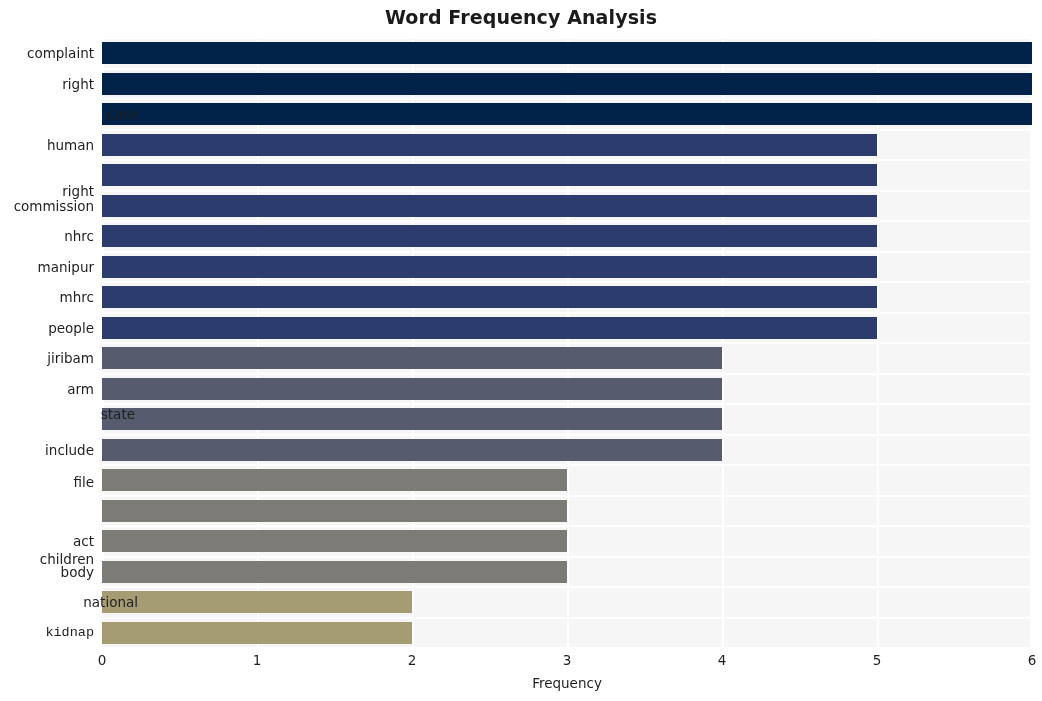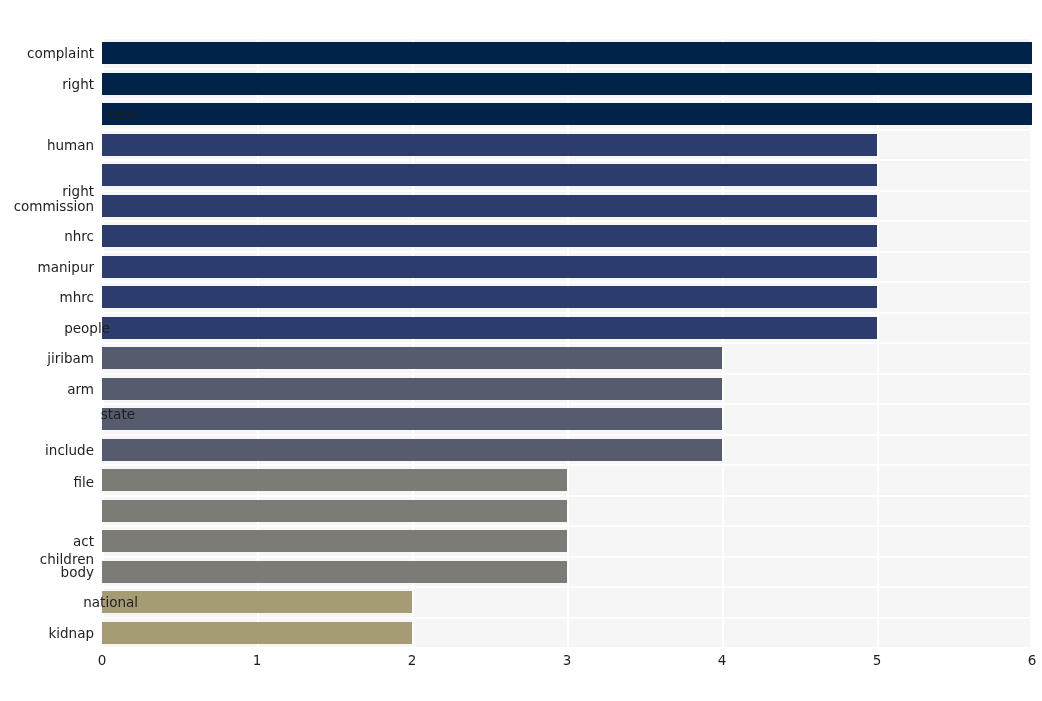--- a/index.html
+++ b/index.html
@@ -91,20 +91,21 @@
     text-align: center;
     font-size: 13.5px;
     color: #1f1f1f;
   }
 </style>
 </head>
 <body>
 
 <div id="chart-figure">
 
+  <div id="chart-title">Word Frequency Analysis</div>
 
   <div id="plot-area">
     <div id="gridlines-v">
         <div class="gridline-v" style="left: 0px;"></div>
         <div class="gridline-v" style="left: 155px;"></div>
         <div class="gridline-v" style="left: 310px;"></div>
         <div class="gridline-v" style="left: 465px;"></div>
         <div class="gridline-v" style="left: 620px;"></div>
         <div class="gridline-v" style="left: 775px;"></div>
         <div class="gridline-v" style="left: 928px;"></div>
@@ -159,35 +160,36 @@
   <div id="ytick-layer">
       <div class="ytick" style="top: 46.25px;">complaint</div>
       <div class="ytick" style="top: 76.75px;">right</div>
       <div class="ytick" style="top: 107.25px; padding-left: 44px;">case</div>
       <div class="ytick" style="top: 137.75px;">human</div>
       <div class="ytick" style="top: 168.25px; margin-top: 16px;">right</div>
       <div class="ytick" style="top: 198.75px;">commission</div>
       <div class="ytick" style="top: 229.25px;">nhrc</div>
       <div class="ytick" style="top: 259.75px;">manipur</div>
       <div class="ytick" style="top: 290.25px;">mhrc</div>
-      <div class="ytick" style="top: 320.75px; margin-left: 16px;">people</div>
+      <div class="ytick" style="top: 320.75px;">people</div>
       <div class="ytick" style="top: 351.25px;">jiribam</div>
       <div class="ytick" style="top: 381.75px;">arm</div>
       <div class="ytick" style="top: 407px; margin-left: 41px;">state</div>
       <div class="ytick" style="top: 442.75px;">include</div>
       <div class="ytick" style="top: 475px;">file</div>
       <div class="ytick" style="top: 503.75px; margin-top: 48px;">children</div>
       <div class="ytick" style="top: 534.25px;">act</div>
       <div class="ytick" style="top: 564.75px;">body</div>
       <div class="ytick" style="top: 595.25px; margin-left: 44px;">national</div>
-      <div class="ytick" style="top: 625.75px;">kidnap</div>
+      <div class="ytick" style="top: 625.75px; font-family: Liberation Mono, monospace;">kidnap</div>
     </div>
   <div id="xtick-layer">
       <div class="xtick" style="left: 72px;">0</div>
       <div class="xtick" style="left: 227px;">1</div>
       <div class="xtick" style="left: 382px;">2</div>
       <div class="xtick" style="left: 537px;">3</div>
       <div class="xtick" style="left: 692px;">4</div>
       <div class="xtick" style="left: 847px;">5</div>
       <div class="xtick" style="left: 1002px;">6</div>
     </div>
 
+  <div id="xaxis-label">Frequency</div>
 </div>
 
 </body></html>

